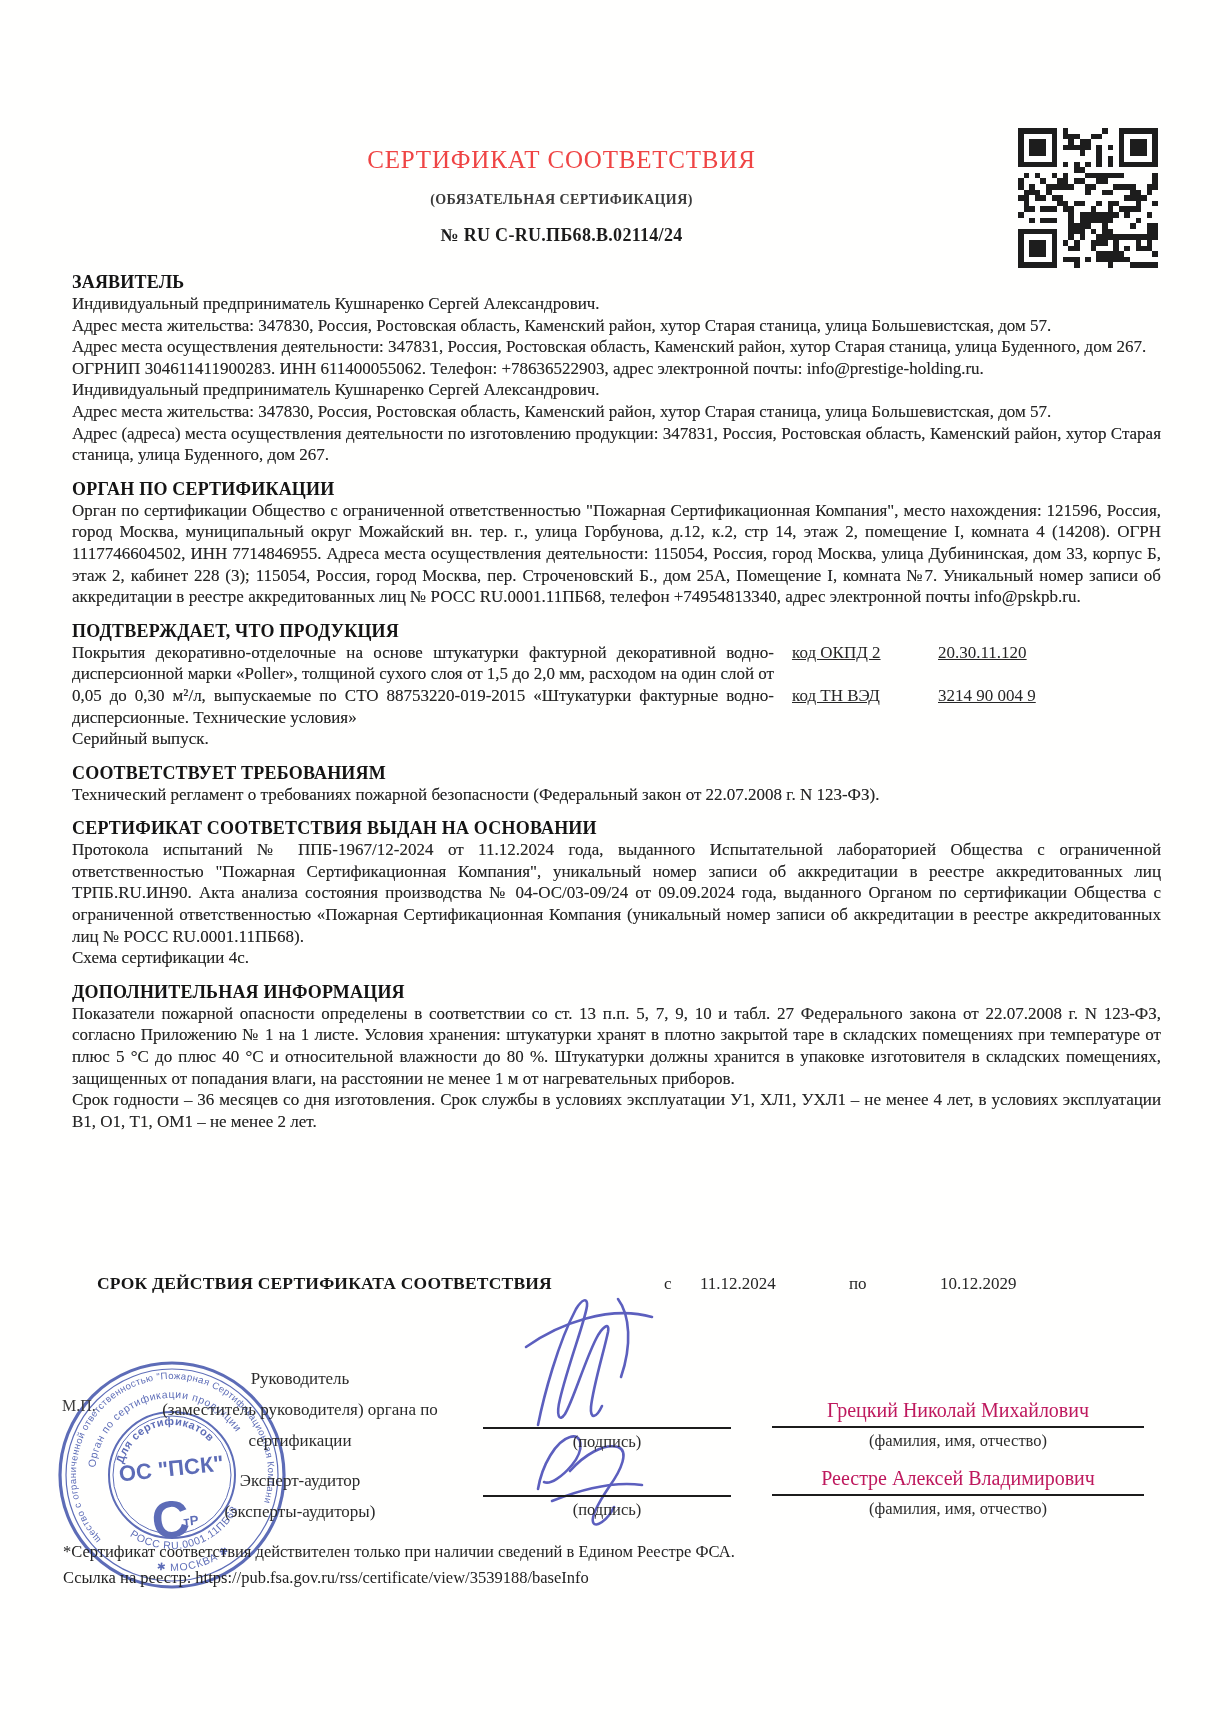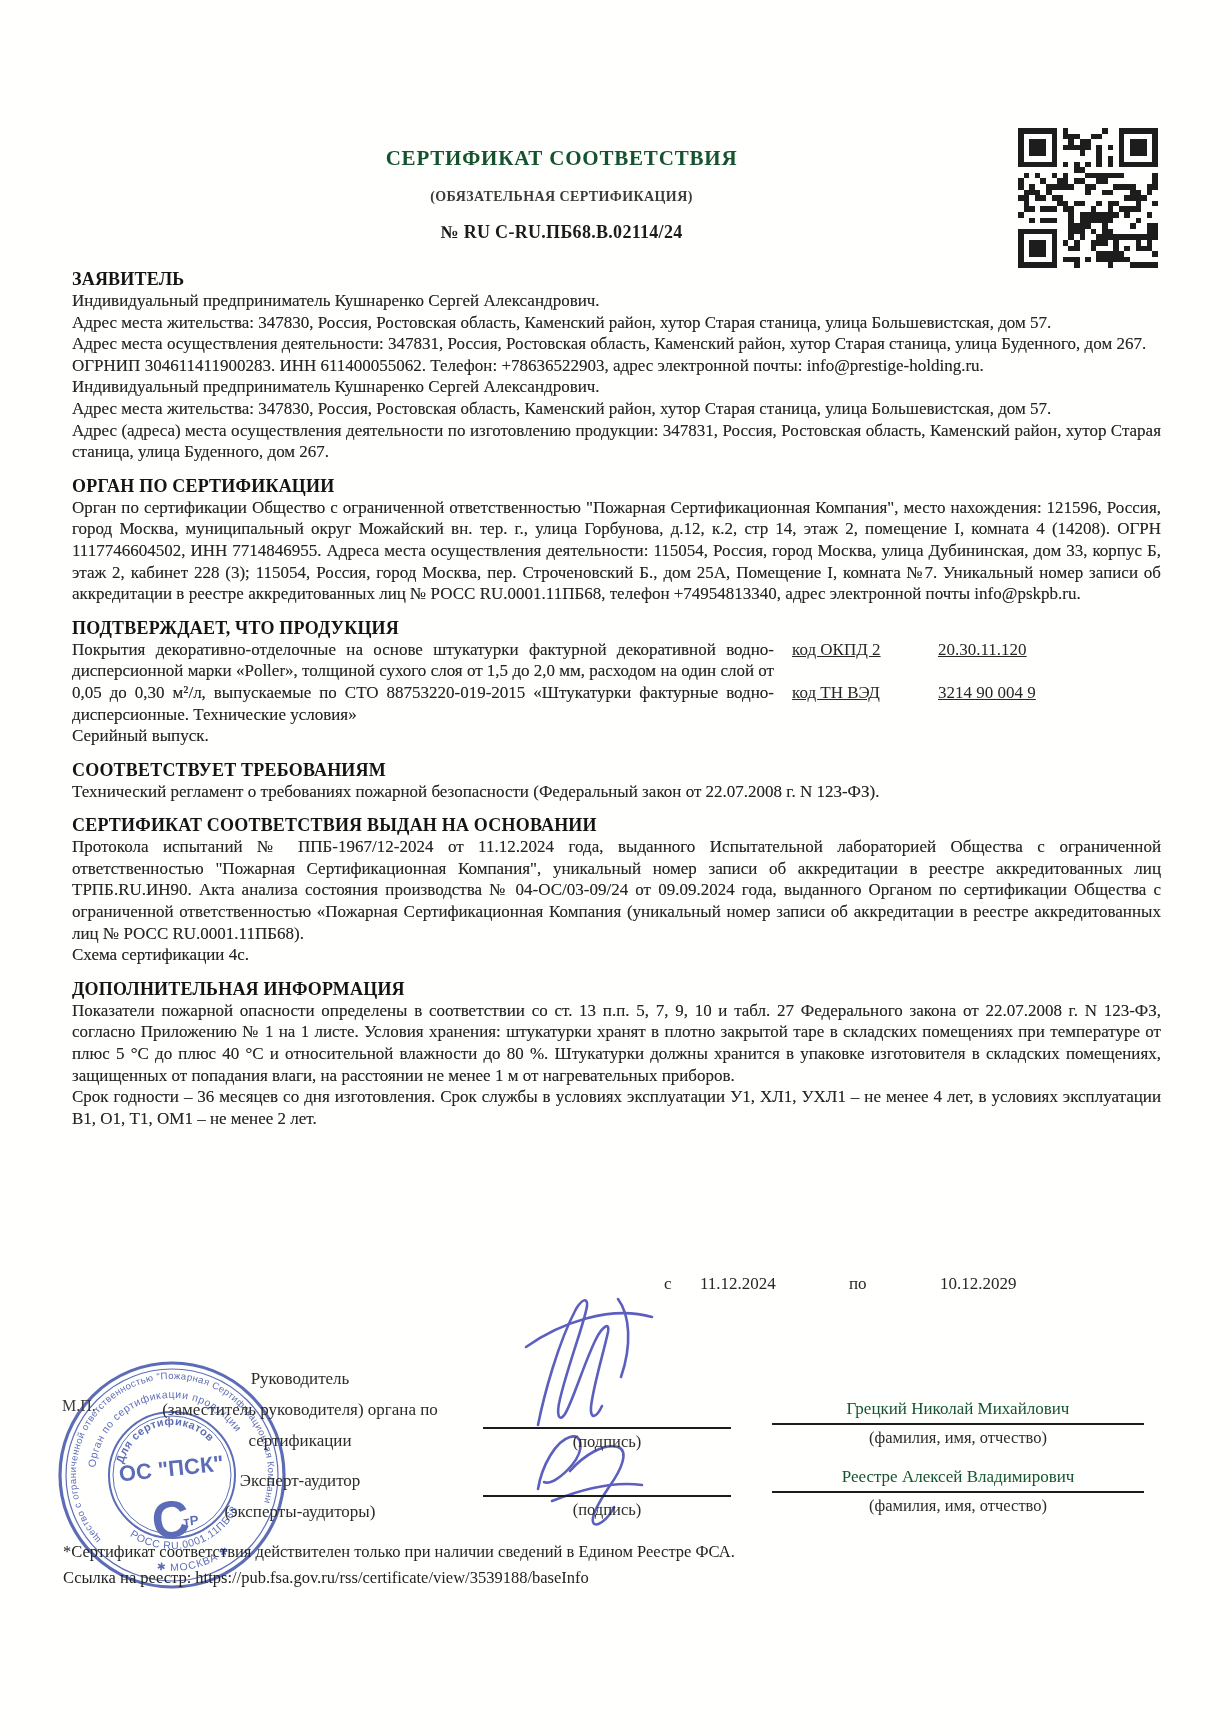--- a/index.html
+++ b/index.html
@@ -13,21 +13,21 @@
   }
   .content{
     position:absolute;left:72px;top:0;width:1089px;
   }
   .head-block{
     margin-top:146px;
     text-align:center;
     padding-right:110px;
   }
   .doc-title{
-    font-size:21px;font-weight:bold;color:#14532d;letter-spacing:.8px;
+    font-size:25px;font-weight:normal;color:#ef4444;letter-spacing:.8px;
   }
   .doc-subtitle{
     margin-top:18px;font-size:14px;font-weight:bold;color:#3b3b3b;letter-spacing:.4px;
   }
   .doc-number{
     margin-top:17px;font-size:18px;font-weight:bold;color:#1b1b1b;letter-spacing:.3px;
   }
   .sec-h{
     font-size:18px;font-weight:bold;color:#141414;letter-spacing:.2px;
     margin-top:9px;
@@ -48,21 +48,21 @@
   
   .bottom{position:absolute;left:0;top:1255px;width:1227px;height:481px;}
   .abs{position:absolute;}
   .validity-label{font-size:17.5px;font-weight:bold;color:#161616;letter-spacing:.2px;}
   .validity-txt{font-size:17px;color:#262626;}
   .role{
     font-size:17px;text-align:center;white-space:pre-line;line-height:31px;color:#2b2b2b;
   }
   .hline{border-top:2px solid #1c1c1c;height:0;}
   .cap{font-size:16.5px;text-align:center;margin-top:3px;color:#2b2b2b;}
-  .nm{font-size:17px;text-align:center;margin-bottom:4px;color:#14532d;}
+  .nm{font-size:20px;text-align:center;margin-bottom:4px;color:#be185d;}
   .mp{font-size:16px;color:#3c3c3c;}
   .footnote{font-size:16.5px;line-height:26px;color:#222;}
   .sig-svg{position:absolute;pointer-events:none;}
   .stamp-svg{position:absolute;opacity:.82;}
   .qr{position:absolute;left:1018px;top:128px;width:140px;height:140px;}
 </style>
 </head>
 <body>
 
 <div class="page">
@@ -323,20 +323,21 @@
     <p class="p">Протокола испытаний № ППБ-1967/12-2024 от 11.12.2024 года, выданного Испытательной лабораторией Общества с ограниченной ответственностью "Пожарная Сертификационная Компания", уникальный номер записи об аккредитации в реестре аккредитованных лиц ТРПБ.RU.ИН90. Акта анализа состояния производства № 04-ОС/03-09/24 от 09.09.2024 года, выданного Органом по сертификации Общества с ограниченной ответственностью «Пожарная Сертификационная Компания (уникальный номер записи об аккредитации в реестре аккредитованных лиц № РОСС RU.0001.11ПБ68).</p>
     <p class="p">Схема сертификации 4с.</p>
 
     <div class="sec-h sp">ДОПОЛНИТЕЛЬНАЯ ИНФОРМАЦИЯ</div>
     <p class="p">Показатели пожарной опасности определены в соответствии со ст. 13 п.п. 5, 7, 9, 10 и табл. 27 Федерального закона от 22.07.2008 г. N 123-ФЗ, согласно Приложению № 1 на 1 листе. Условия хранения: штукатурки хранят в плотно закрытой таре в складских помещениях при температуре от плюс 5 °С до плюс 40 °С и относительной влажности до 80 %. Штукатурки должны хранится в упаковке изготовителя в складских помещениях, защищенных от попадания влаги, на расстоянии не менее 1 м от нагревательных приборов.</p>
     <p class="p">Срок годности – 36 месяцев со дня изготовления. Срок службы в условиях эксплуатации У1, ХЛ1, УХЛ1 – не менее 4 лет, в условиях эксплуатации В1, О1, Т1, ОМ1 – не менее 2 лет.</p>
   </div>
 
   <div class="bottom">
 
+    <div class="abs validity-label" style="left:97px;top:18px;">СРОК ДЕЙСТВИЯ СЕРТИФИКАТА СООТВЕТСТВИЯ</div>
     <div class="abs validity-txt" style="left:664px;top:19px;">с</div>
     <div class="abs validity-txt" style="left:700px;top:19px;">11.12.2024</div>
     <div class="abs validity-txt" style="left:849px;top:19px;">по</div>
     <div class="abs validity-txt" style="left:940px;top:19px;">10.12.2029</div>
 
     <svg class="stamp-svg" style="left:52px;top:100px;" width="240" height="240" viewBox="0 0 240 240">
       <g stroke="#3a4da8" fill="none">
         <circle cx="120" cy="120" r="112" stroke-width="3.2"></circle>
         <circle cx="120" cy="120" r="106" stroke-width="1.2"></circle>
         <circle cx="120" cy="120" r="63" stroke-width="2"></circle>

